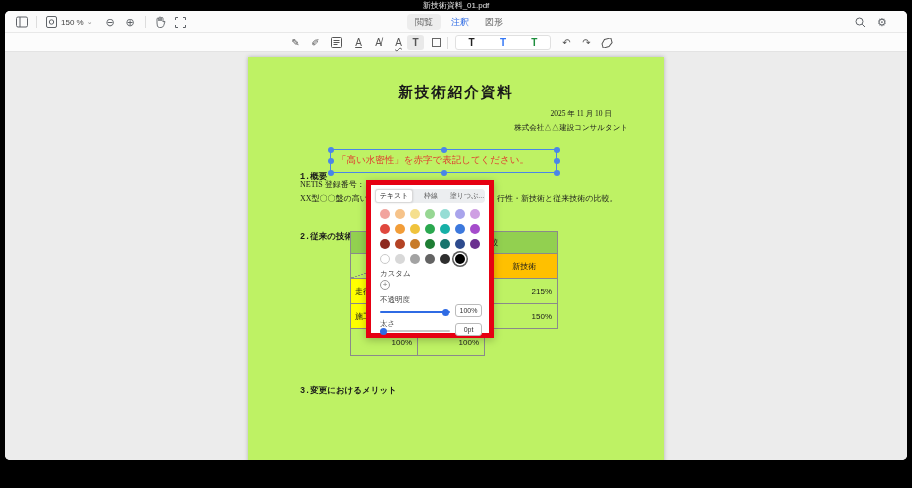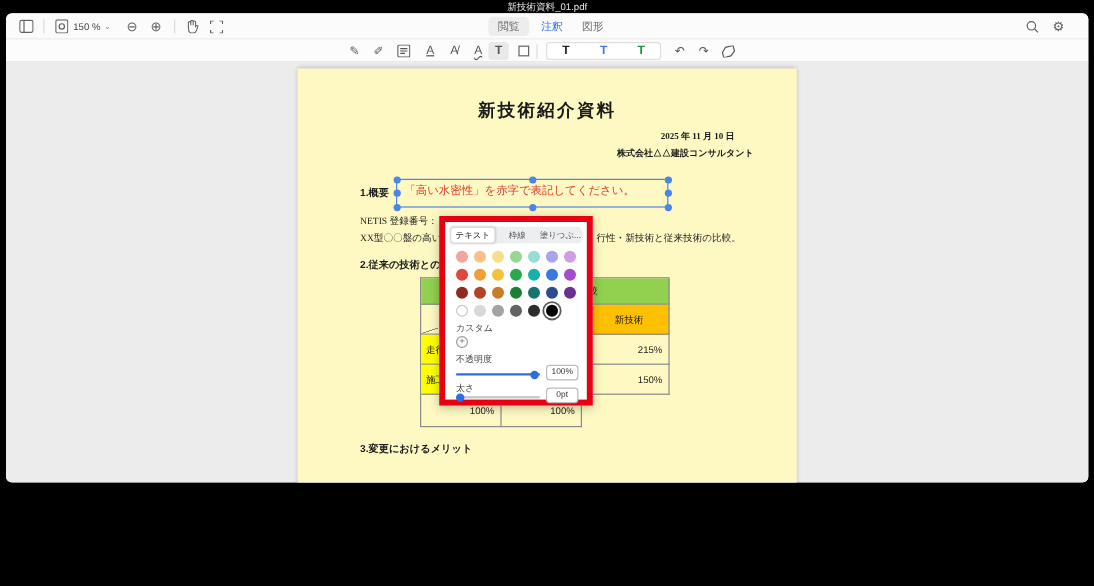--- a/index.html
+++ b/index.html
@@ -1,18 +1,18 @@
 <!DOCTYPE html>
 <html><head>
 <meta charset="utf-8">
 <style>
   * { margin:0; padding:0; box-sizing:border-box; }
   html,body { width:912px; height:488px; overflow:hidden; background:#000; font-family:"Liberation Sans",sans-serif; }
   .titlebar { position:absolute; top:0; left:0; right:0; height:11px; color:#e8e8e8; font-size:8px; line-height:11px; text-align:center; }
-  .window { position:absolute; left:5px; top:11px; width:902px; height:391px; background:#fff; border-radius:5px; overflow:hidden; }
+  .window { position:absolute; left:5px; top:11px; width:902px; height:449px; background:#fff; border-radius:5px; overflow:hidden; }
 
   
   .tb1 { position:absolute; top:0; left:0; right:0; height:22px; background:#fbfbfb; border-bottom:1px solid #e8e8e8; }
   .tb1 .ico { position:absolute; top:4px; width:14px; height:14px; display:flex; align-items:center; justify-content:center; color:#5f6368; font-size:11px; cursor:pointer; }
   .vsep { position:absolute; top:5px; width:1px; height:12px; background:#ddd; }
   .zoomctl { position:absolute; left:56px; top:4px; height:14px; font-size:8px; color:#444; display:flex; align-items:center; gap:3px; }
   .caret { font-size:7px; color:#888; }
   .tab { position:absolute; top:3px; height:16px; line-height:16px; font-size:9px; color:#666; padding:0 8px; border-radius:4px; cursor:pointer; }
   .tab.pill { background:#ededed; }
   .tab.active { color:#2f6be4; background:transparent; }
@@ -24,26 +24,26 @@
   .a-dot { font-size:9px; }
   .a-wavy { text-decoration:underline wavy; text-decoration-thickness:1px; font-size:9px; }
   .t-red { background:#e9e9e9; border-radius:3px; color:#d93025; font-weight:bold; width:17px; }
   .sq { width:9px; height:9px; border:1.3px solid #666; }
   .presetbox { position:absolute; left:450px; top:2px; width:96px; height:15px; background:#fff; border:1px solid #e0e0e0; border-radius:3px; display:flex; align-items:center; justify-content:space-around; }
   .preset { font-weight:bold; font-size:10px; cursor:pointer; }
   .dim { color:#c9c9c9; }
 
   
   .canvas { position:absolute; top:41px; left:0; right:0; bottom:0; background:#ececec; }
-  .page { position:absolute; left:243px; top:5px; width:416px; height:421px; background:#fef9c3; box-shadow:0 0 4px rgba(0,0,0,.25);
+  .page { position:absolute; left:243px; top:5px; width:416px; height:421px; background:#bef264; box-shadow:0 0 4px rgba(0,0,0,.25);
           font-family:"Liberation Serif",serif; color:#1a1a1a; }
   .page .abs { position:absolute; white-space:nowrap; }
   .h1 { width:100%; text-align:center; font-size:14.5px; font-weight:bold; letter-spacing:2px; font-family:"Liberation Sans",sans-serif; }
-  .meta { font-size:7.5px;font-weight:bold; }
-  .sechead { font-size:8.5px; font-weight:bold; font-family:Liberation Sans, sans-serif; }
+  .meta { font-size:7.5px; }
+  .sechead { font-size:8.5px; font-weight:bold; font-family:Liberation Mono, monospace;margin-top:16px; }
   .body8 { font-size:8px; }
 
   
   .selbox { position:absolute; left:82px; top:92px; width:227px; height:24px; border:1.5px solid #4a86e8; }
   .selbox .txt { position:absolute; left:6px; top:0; line-height:21px; font-size:9.5px; font-weight:500; color:#e03a2f; white-space:nowrap;font-family:Liberation Serif, serif; }
   .hdl { position:absolute; width:6px; height:6px; border-radius:50%; background:#4a86e8; }
 
   
   .ctable { position:absolute; left:102px; top:174px; width:208px; border-top:1px solid #8a8a8a; border-left:1px solid #8a8a8a; font-size:8px; font-family:"Liberation Sans",sans-serif; }
   .trow { display:flex; }

